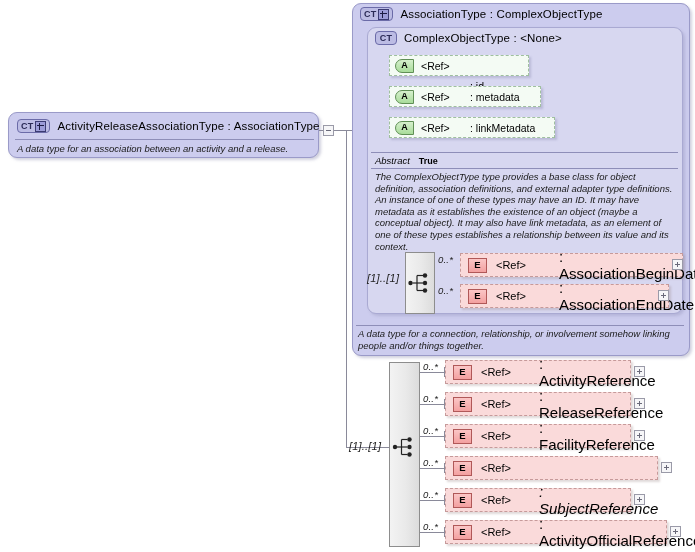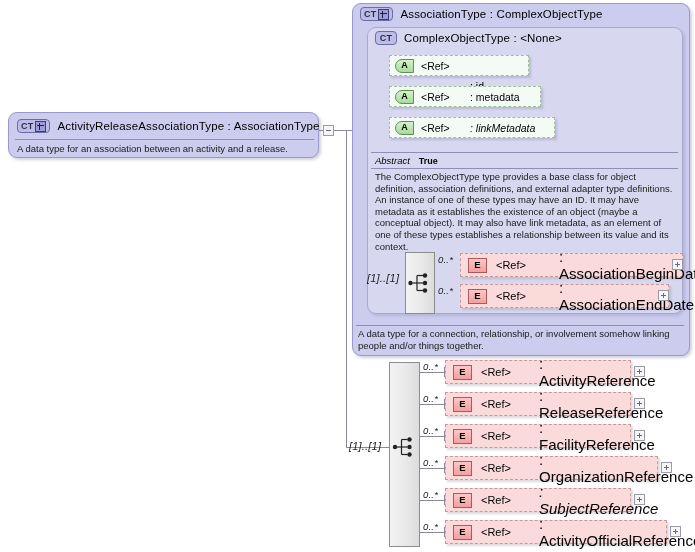--- a/index.html
+++ b/index.html
@@ -111,21 +111,21 @@
     position:absolute;
     background:linear-gradient(90deg,#f3f3f3,#e9e9e9 55%,#dcdcdc);
     border:1px solid #8d8d8d;
     box-sizing:border-box;
   }
   .seqsvg{position:absolute;}
 
   
   .docbox{
     position:absolute;
-    font-size:9.5px;color:#1a1a1a;line-height:11.6px;
+    font-style:italic;font-size:9.5px;color:#1a1a1a;line-height:11.6px;
   }
   .rule{position:absolute;background:#8e8eb8;height:1px;}
 
   .abstract-row{
     position:absolute;font-size:9.5px;color:#000;white-space:nowrap;
   }
   .abstract-row .k{font-style:italic;}
   .abstract-row .v{font-weight:bold;font-style:normal;margin-left:9px;font-size:9px;}
 
   
@@ -222,21 +222,21 @@
       <span>A</span>
     </span>
   <span class="ref">&lt;Ref&gt;</span>
   <span class="nm" style="left:80px;">: metadata</span>
 </div>
 <div class="attrnode" style="left:389px;top:117px;width:166px;">
   <span class="aicon">
       <span>A</span>
     </span>
   <span class="ref">&lt;Ref&gt;</span>
-  <span class="nm" style="left:80px;font-style:italic;">: linkMetadata</span>
+  <span class="nm" style="left:80px;">: linkMetadata</span>
 </div>
 
 <div class="rule" style="left:371px;top:152px;width:307px;"></div>
 <div class="abstract-row" style="left:375px;top:155px;">
   <span class="k">Abstract</span><span class="v">True</span>
 </div>
 <div class="rule" style="left:371px;top:168px;width:307px;"></div>
 <div class="docbox" style="left:375px;top:171px;width:300px;">The ComplexObjectType type provides a base class for object definition, association definitions, and external adapter type definitions. An instance of one of these types may have an ID. It may have metadata as it establishes the existence of an object (maybe a conceptual object). It may also have link metadata, as an element of one of these types establishes a relationship between its value and its context.</div>
 
 <div class="seqbox" style="left:405px;top:252px;width:30px;height:62px;"></div>
@@ -319,21 +319,20 @@
   <span class="nm" style="left:93px;">: FacilityReference</span>
 </div>
 <div class="expander plus" style="left:634px;top:430px;"></div>
 
 <div class="card occ" style="left:423px;top:457px;">0..*</div>
 <div class="elemnode" style="left:445px;top:456px;width:213px;">
   <span class="eicon">
       <span>E</span>
     </span>
   <span class="ref">&lt;Ref&gt;</span>
-  <span class="nm" style="left:93px;">: OrganizationReference</span>
 </div>
 <div class="expander plus" style="left:661px;top:462px;"></div>
 
 <div class="card occ" style="left:423px;top:489px;">0..*</div>
 <div class="elemnode" style="left:445px;top:488px;width:186px;">
   <span class="eicon">
       <span>E</span>
     </span>
   <span class="ref">&lt;Ref&gt;</span>
   <span class="nm" style="left:93px;font-style:italic;">: SubjectReference</span>

